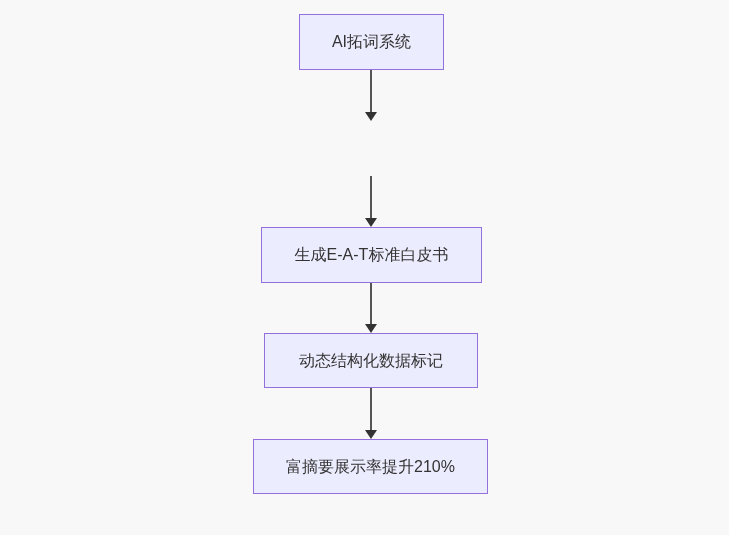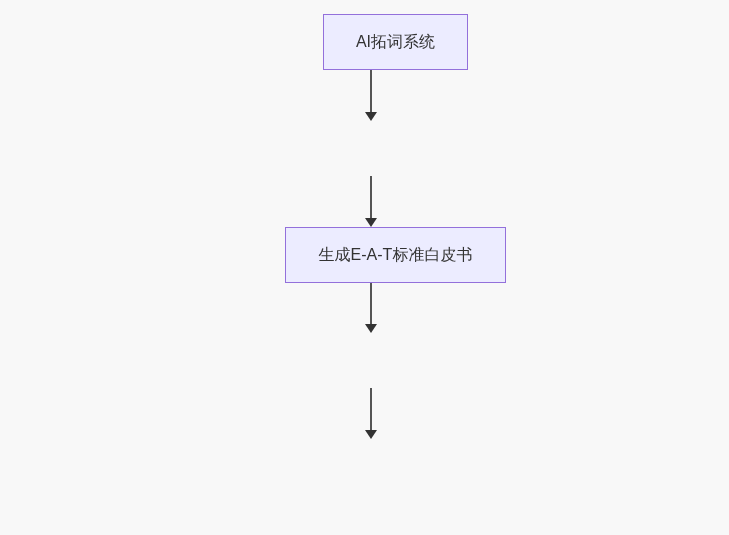--- a/index.html
+++ b/index.html
@@ -22,21 +22,20 @@
     width: 729px; height: 535px;
     background: var(--page-bg);
   }
   .node {
     position: absolute;
     background: var(--node-fill);
     border: 1px solid var(--node-border);
     display: flex;
     align-items: center;
     justify-content: center;
-    margin-left: 24px;
   }
   .node-label {
     color: var(--node-text);
     font-size: 16px;
     line-height: 1.2;
     white-space: nowrap;
     text-align: center;
   }
   .node-1 { left: 299px; top: 14px;  width: 145px; height: 56px; }
   .node-2 { left: 275px; top: 121px; width: 192px; height: 55px; }
@@ -90,20 +89,26 @@
 
   <div class="node node-3">
     <span class="node-label">生成E-A-T标准白皮书</span>
   </div>
 
   <div class="edge edge-3">
     <div class="edge-line"></div>
     <div class="edge-head"></div>
   </div>
 
+  <div class="node node-4">
+    <span class="node-label">动态结构化数据标记</span>
+  </div>
 
   <div class="edge edge-4">
     <div class="edge-line"></div>
     <div class="edge-head"></div>
   </div>
 
+  <div class="node node-5">
+    <span class="node-label">富摘要展示率提升210%</span>
+  </div>
 
 </div>
 
 </body></html>

